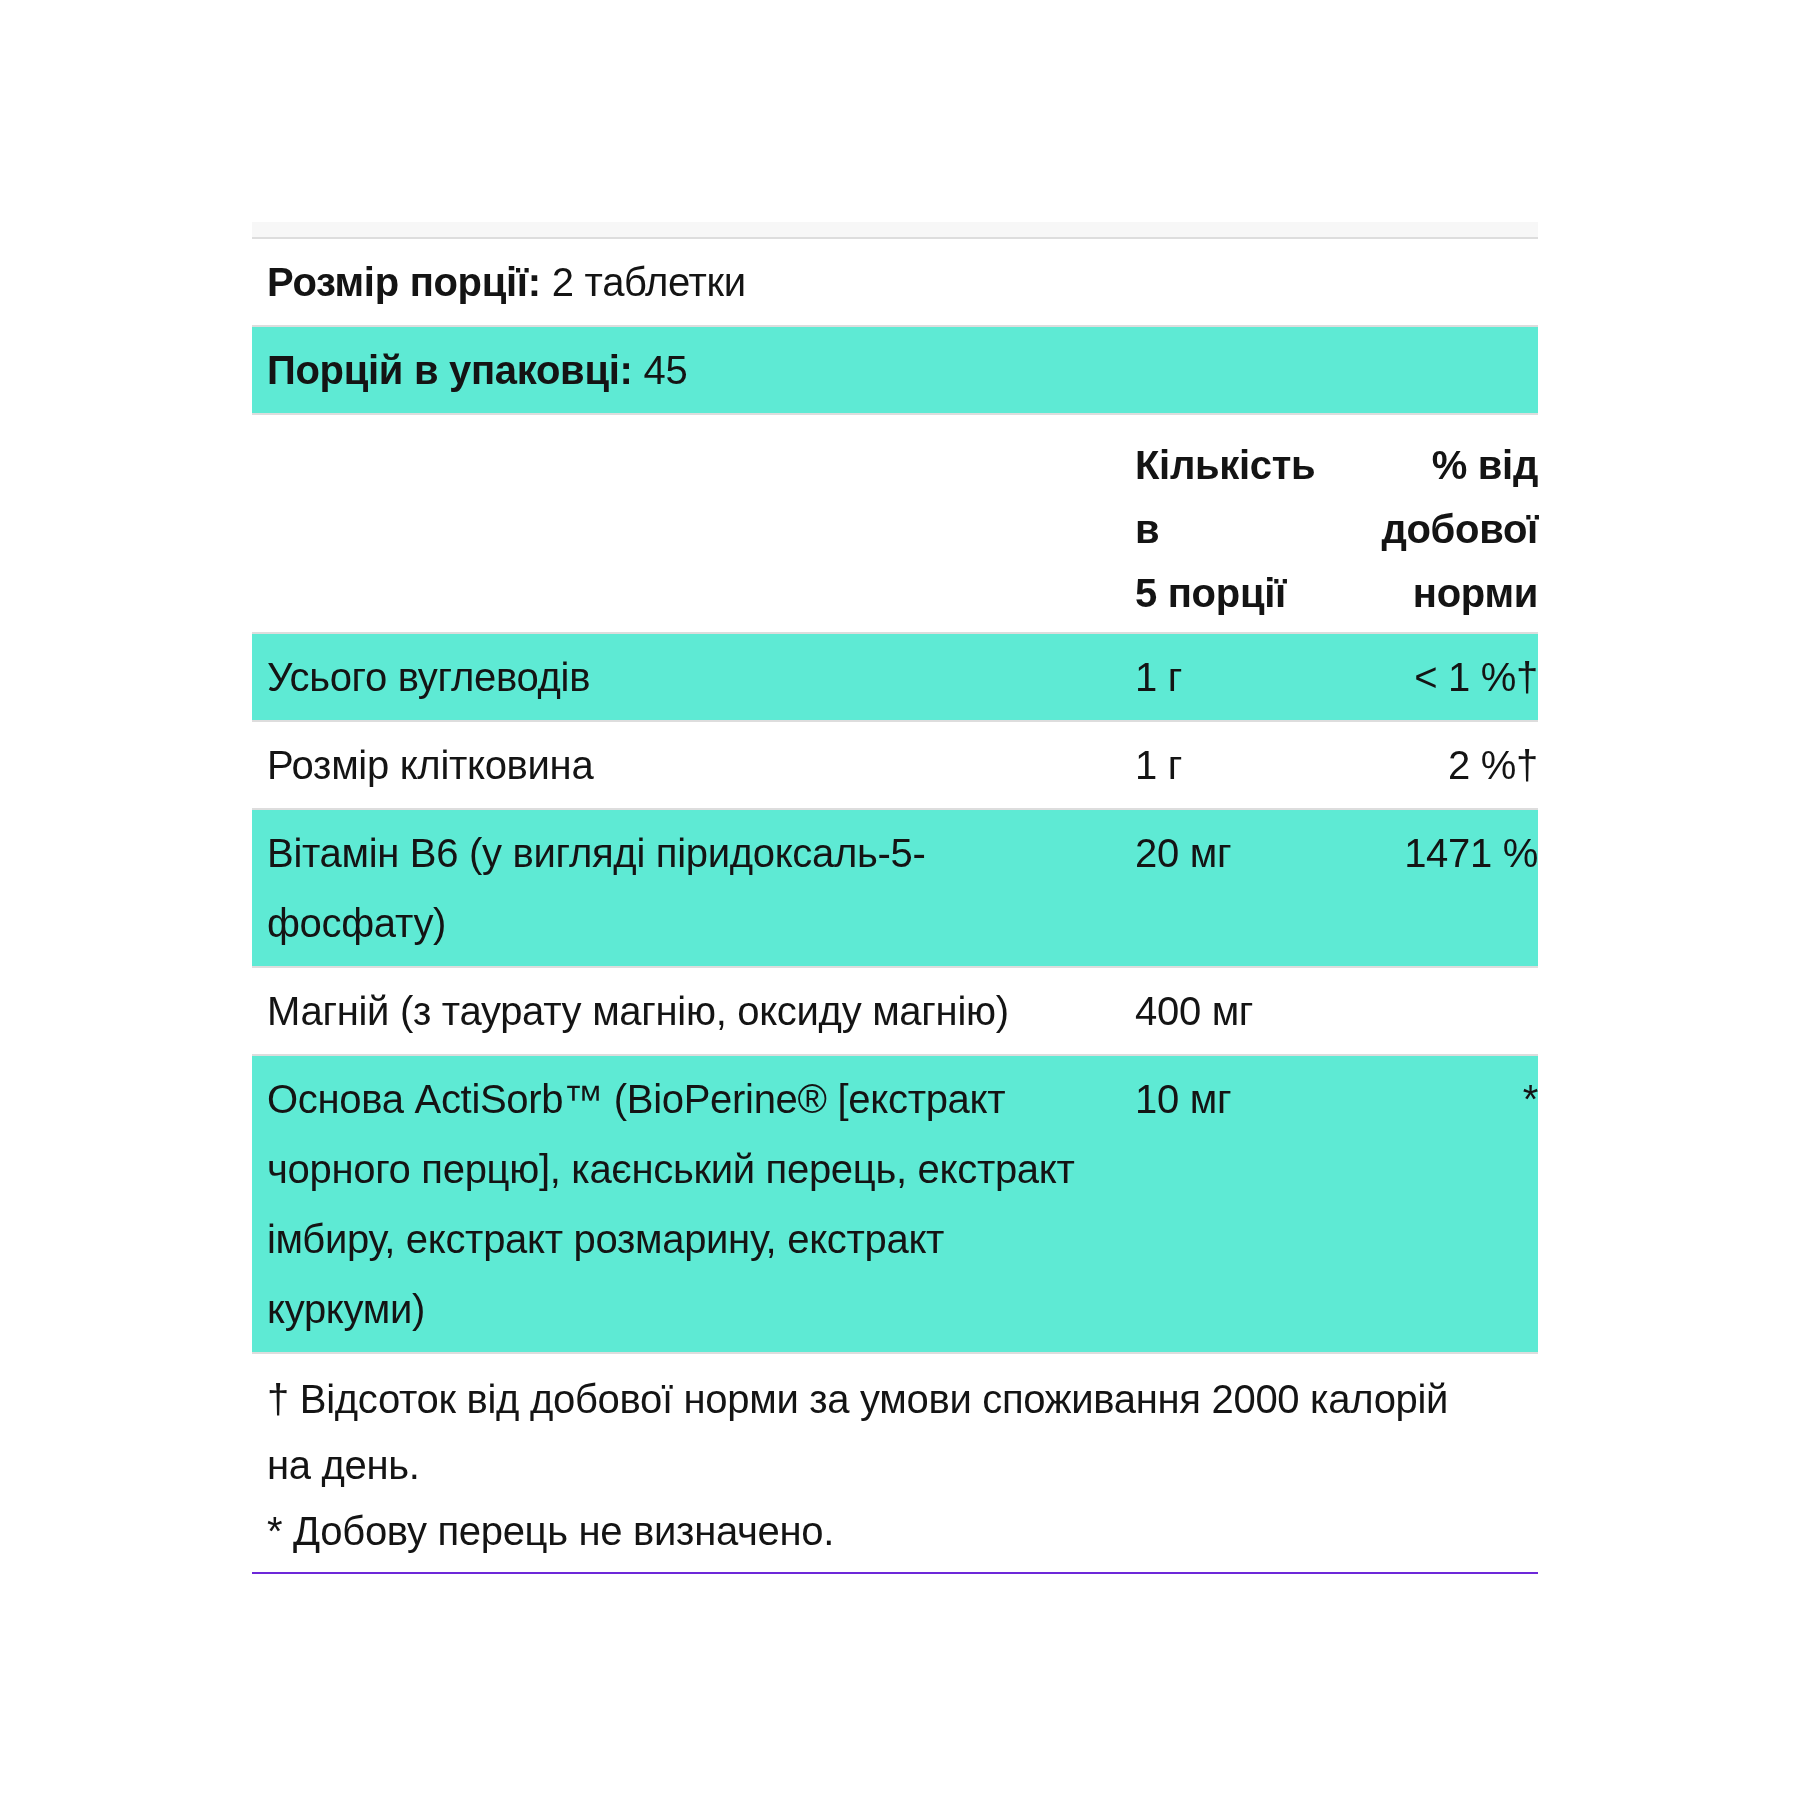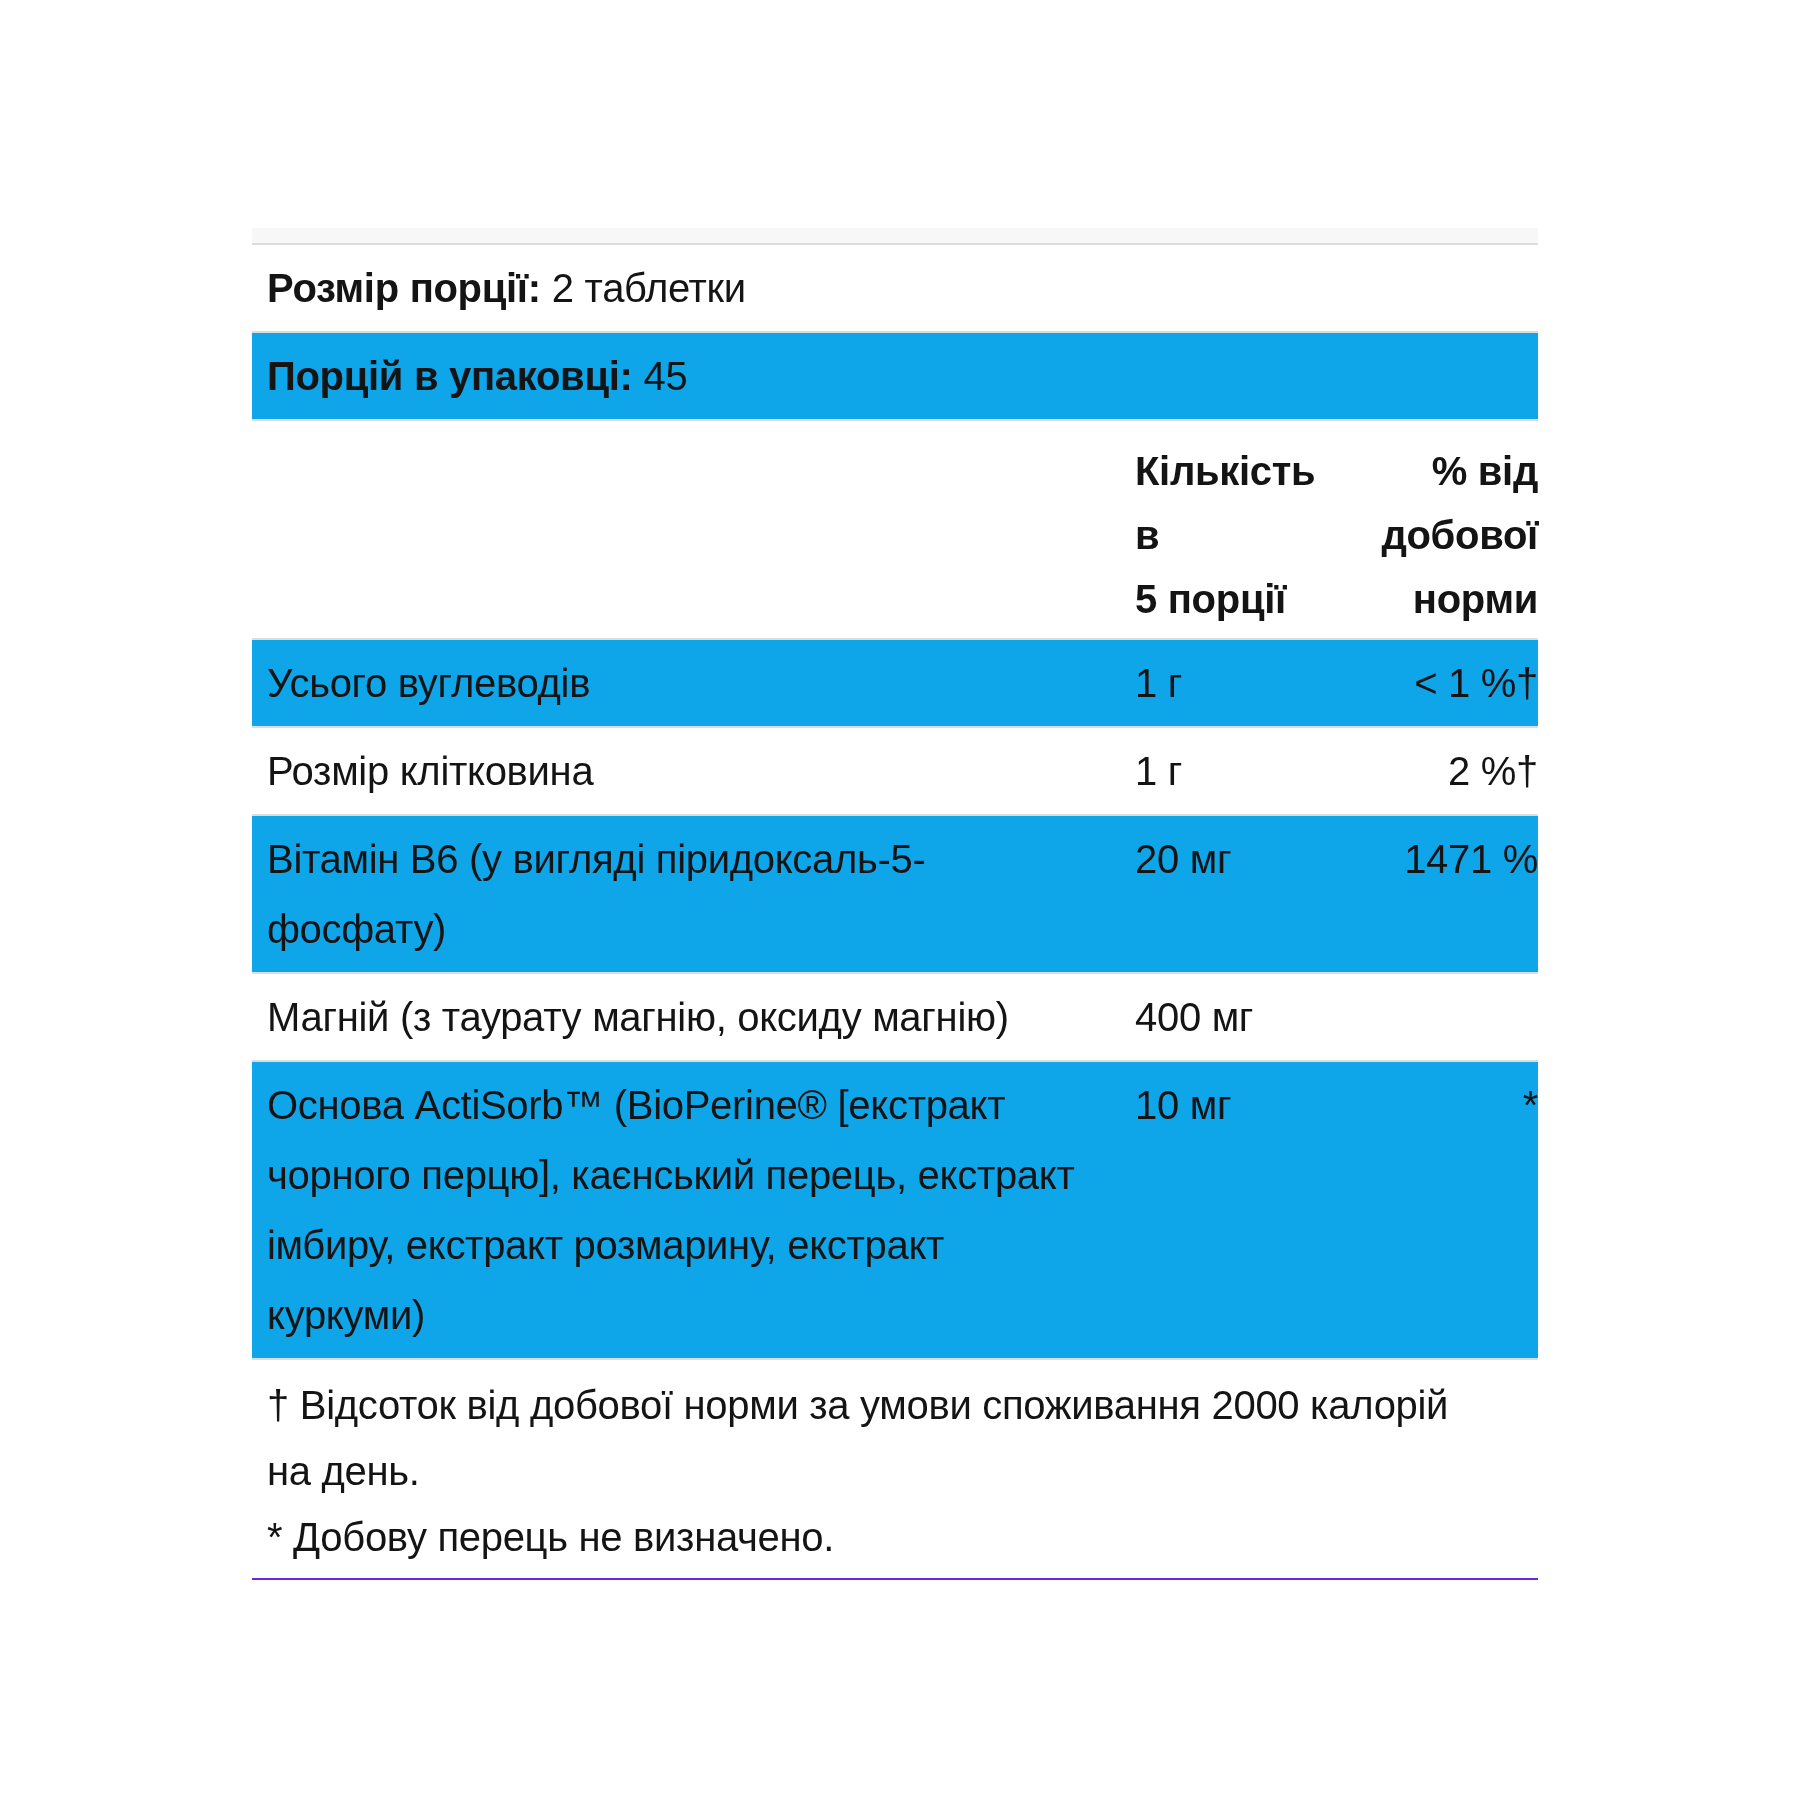--- a/index.html
+++ b/index.html
@@ -12,34 +12,34 @@
     width: 1800px;
     height: 1800px;
     background: #ffffff;
     font-family: "Liberation Sans", sans-serif;
     color: #141414;
     letter-spacing: -0.3px;
   }
   .facts {
     position: absolute;
     left: 252px;
-    top: 228px;
+    top: 222px;
     width: 1286px;
   }
   .partial-strip {
     height: 15px;
     background: #f7f7f7;
     border-bottom: 2px solid #dddddd;
   }
   .row {
     border-bottom: 2px solid #dddddd;
     font-size: 40px;
     line-height: 70px;
   }
-  .row.alt { background: #0ea5e9; }
+  .row.alt { background: #5eead4; }
   .info-row { padding: 8px 15px; }
   .info-label { font-weight: bold; }
   .info-value { margin-left: 11px; }
   .grid-row {
     display: flex;
     align-items: flex-start;
     padding: 8px 0;
   }
   .col-name {
     width: 868px;

